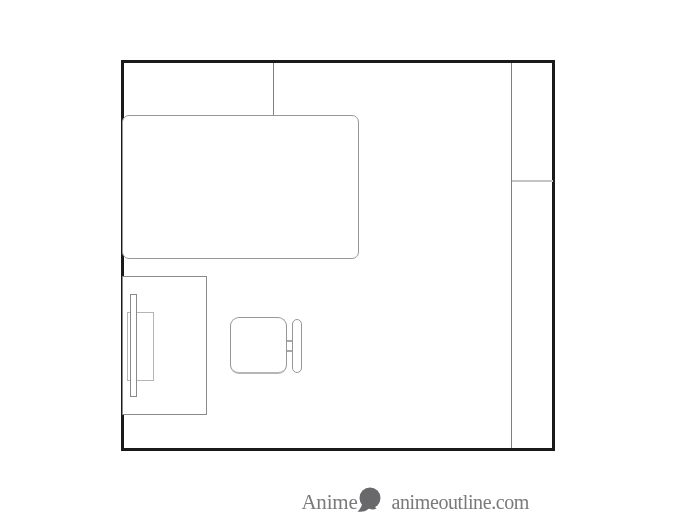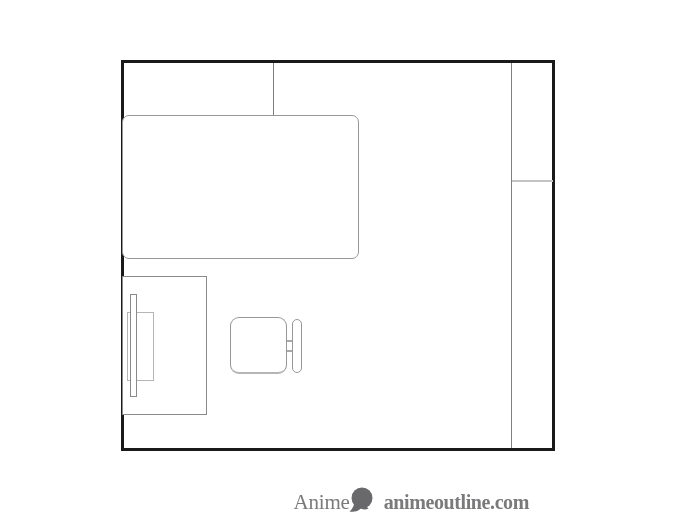--- a/index.html
+++ b/index.html
@@ -133,21 +133,20 @@
     width: 24px; height: 27px;
     margin: 0 -1px 1px -1px;
     flex: 0 0 auto;
   }
   .domain-text {
     font-size: 20px;
     line-height: 25px;
     letter-spacing: -0.4px;
     margin-left: 12px;
     color: #7a7a7c;
-    font-weight: bold;
   }
 </style>
 </head>
 <body>
 
 <div class="canvas">
 
   <div class="room"></div>
 
   <div class="closet-partition"></div>

